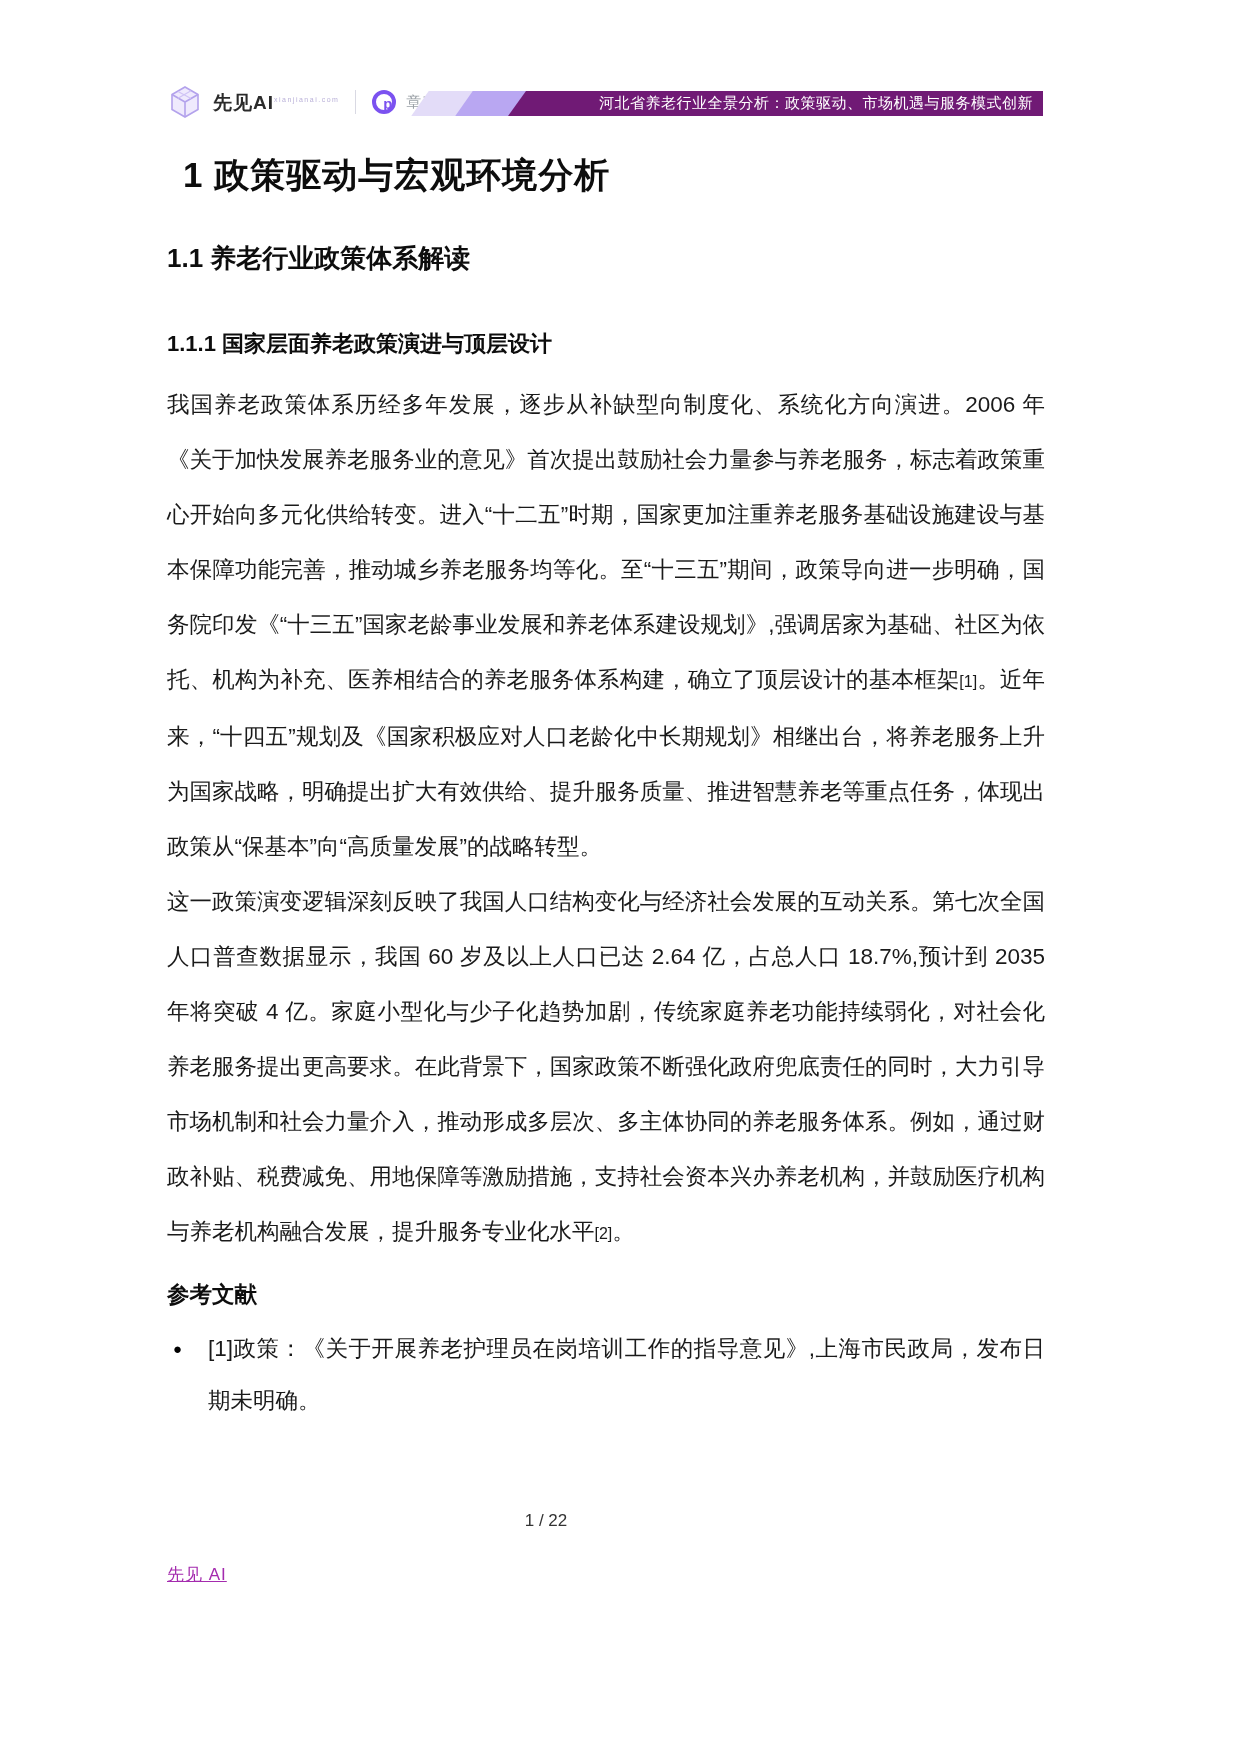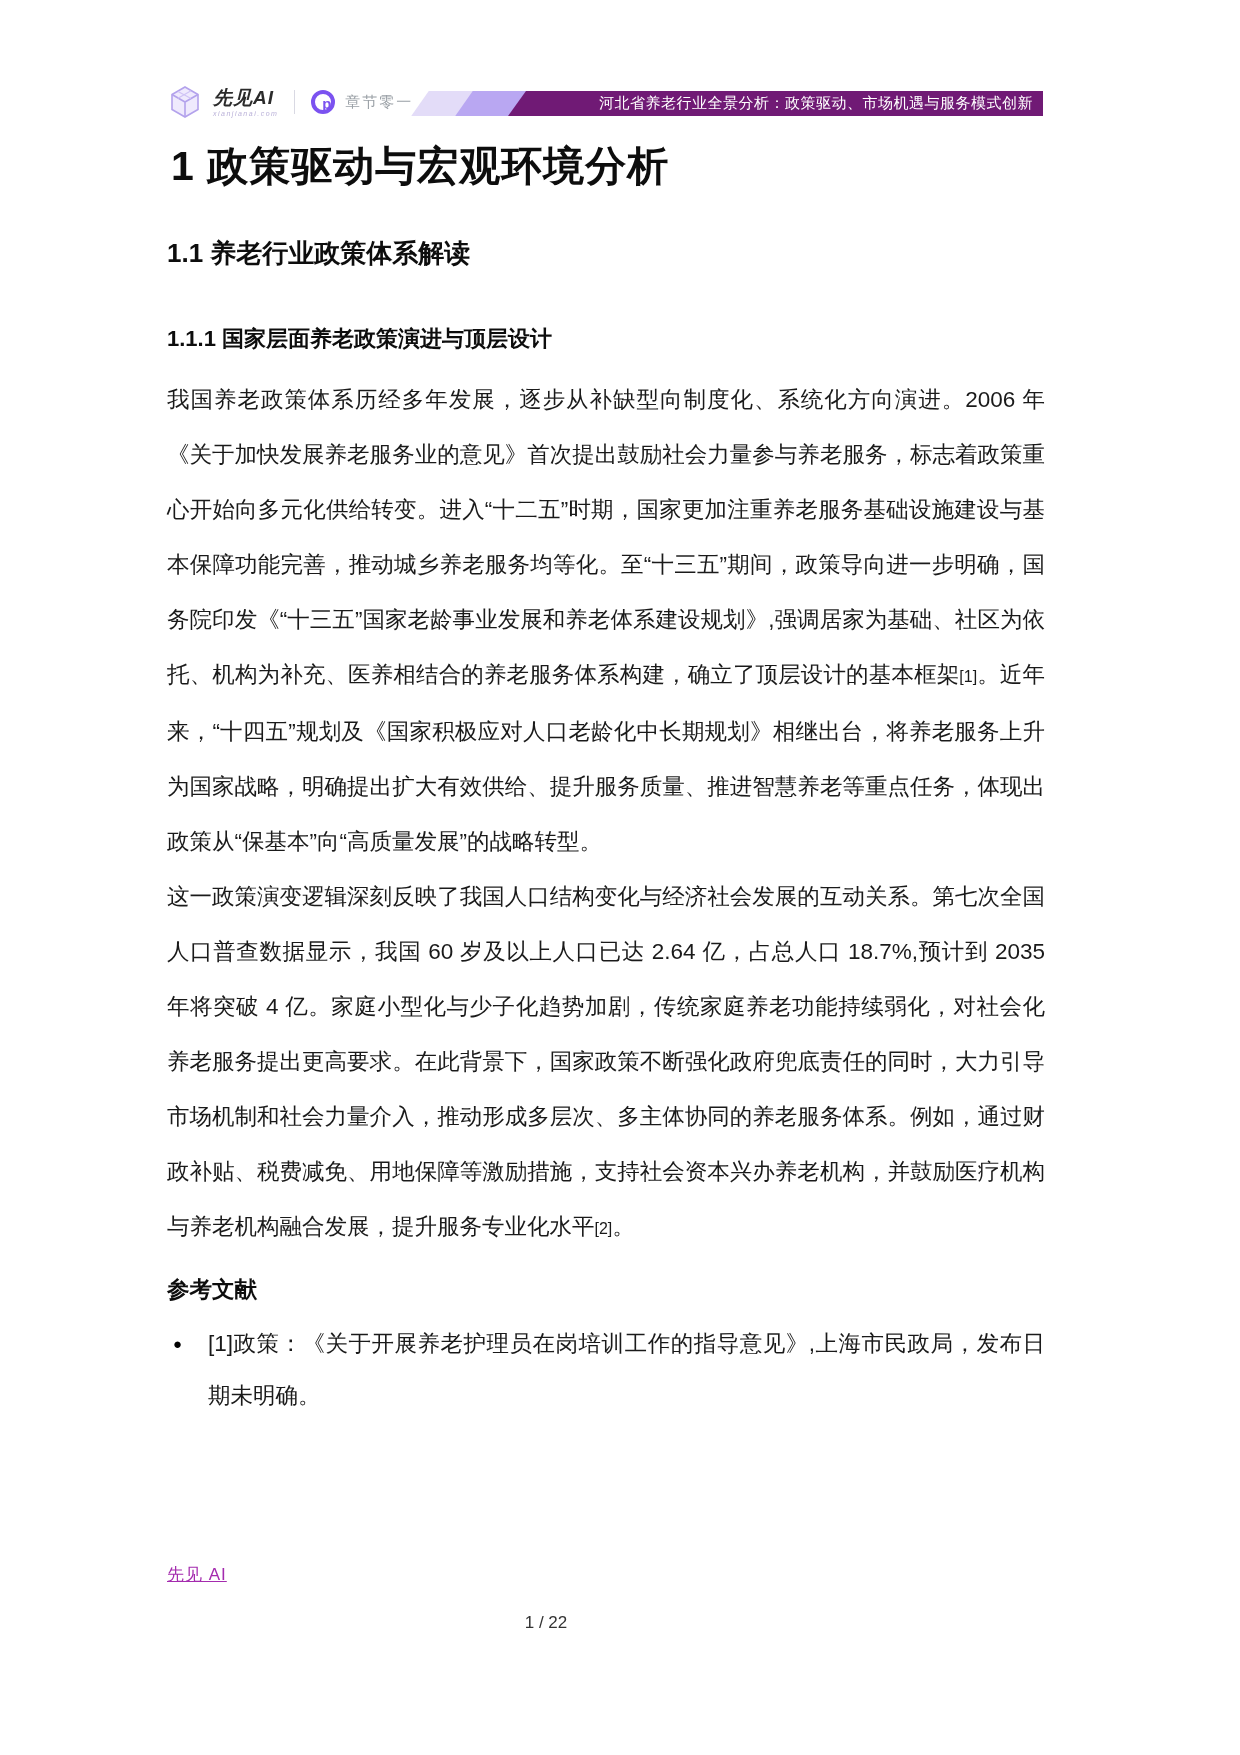--- a/index.html
+++ b/index.html
@@ -6,21 +6,21 @@
   body{
     width:1240px;height:1755px;position:relative;background:#ffffff;
     font-family:"Liberation Sans",sans-serif;color:#1a1a1a;overflow:hidden;
   }
   
   .brand-lockup{
     position:absolute;left:167px;top:82px;height:40px;
     display:flex;align-items:center;gap:10px;
   }
   .cube-icon{width:36px;height:36px;flex:none;}
-  .brand-text{display:flex;flex-direction:column;line-height:1;font-style:italic;}
+  .brand-text{display:flex;flex-direction:row;line-height:1;}
   .brand-name{font-size:19px;font-weight:700;color:#2b2b2b;letter-spacing:1px;}
   .brand-domain{font-size:7px;color:#b9b0d8;letter-spacing:1.5px;margin-top:3px;}
   .lockup-divider{width:1px;height:24px;background:#d9d9e3;margin:0 6px;}
   .cp-ring{
     width:24px;height:24px;border:4px solid #7b52f0;border-radius:50%;
     display:flex;align-items:center;justify-content:center;box-sizing:border-box;
     position:relative;flex:none;
   }
   .cp-ring .cp-p{
     font-size:15px;font-weight:700;color:#7b52f0;line-height:1;
@@ -34,41 +34,41 @@
   .stripe-mid{left:44px;width:56px;background:#b9a7f2;transform:skewX(-35deg);}
   .stripe-solid{
     left:88px;right:0;background:#701a75;
     clip-path:polygon(18px 0,100% 0,100% 100%,0 100%);
     display:flex;align-items:center;justify-content:flex-end;
     color:#ffffff;font-size:15px;padding-right:10px;white-space:nowrap;
     letter-spacing:0.5px;
   }
   
   .content{position:absolute;left:167px;width:878px;top:138px;}
-  .h1{font-size:41px;font-weight:700;color:#0d0d0d;letter-spacing:1px;margin:4px;line-height:1.2;}
+  .h1{font-size:35px;font-weight:700;color:#0d0d0d;letter-spacing:1px;margin:16px;line-height:1.2;}
   .h2{font-size:26px;font-weight:700;color:#0d0d0d;margin:47px 0 0 0;line-height:1.2;}
   .h3{font-size:22px;font-weight:700;color:#0d0d0d;margin:57px 0 0 0;line-height:1.2;}
   .bodytext{margin-top:19px;}
   .bodytext p{
     margin:0;font-size:22.5px;line-height:55px;color:#1a1a1a;
     text-align:justify;text-justify:inter-ideograph;
   }
   .ref-mark{font-size:16px;color:#1a1a1a;}
   .refs-heading{font-size:22.5px;font-weight:700;margin:14px 0 0 0;line-height:40px;color:#0d0d0d;}
   .ref-list{margin:8px 0 0 0;padding:0;list-style:none;}
   .ref-item{display:flex;align-items:flex-start;}
   .ref-bullet{flex:none;width:41px;font-size:15px;line-height:52px;color:#000;padding-left:6px;box-sizing:border-box;}
   .ref-text{flex:1;font-size:22.5px;line-height:52px;text-align:justify;text-justify:inter-ideograph;color:#1a1a1a;}
   
   .footer-brand{
     position:absolute;left:167px;top:1563px;font-size:17px;color:#a42bae;
     text-decoration:underline;letter-spacing:1px;cursor:pointer;
   }
   .footer-page{
-    position:absolute;left:0;top:1613px;width:1092px;text-align:center;
+    position:absolute;left:0;top:1511px;width:1092px;text-align:center;
     font-size:17px;color:#333333;
   }
 </style>
 </head>
 <body>
 
 <div class="brand-lockup">
   <svg class="cube-icon" viewBox="0 0 36 36">
     <path d="M18 3 L31 10.5 L31 25.5 L18 33 L5 25.5 L5 10.5 Z" fill="#efeafd" stroke="#b3a2ec" stroke-width="1.6"></path>
     <path d="M5 10.5 L18 18 L31 10.5 M18 18 L18 33" fill="none" stroke="#b3a2ec" stroke-width="1.6"></path>

